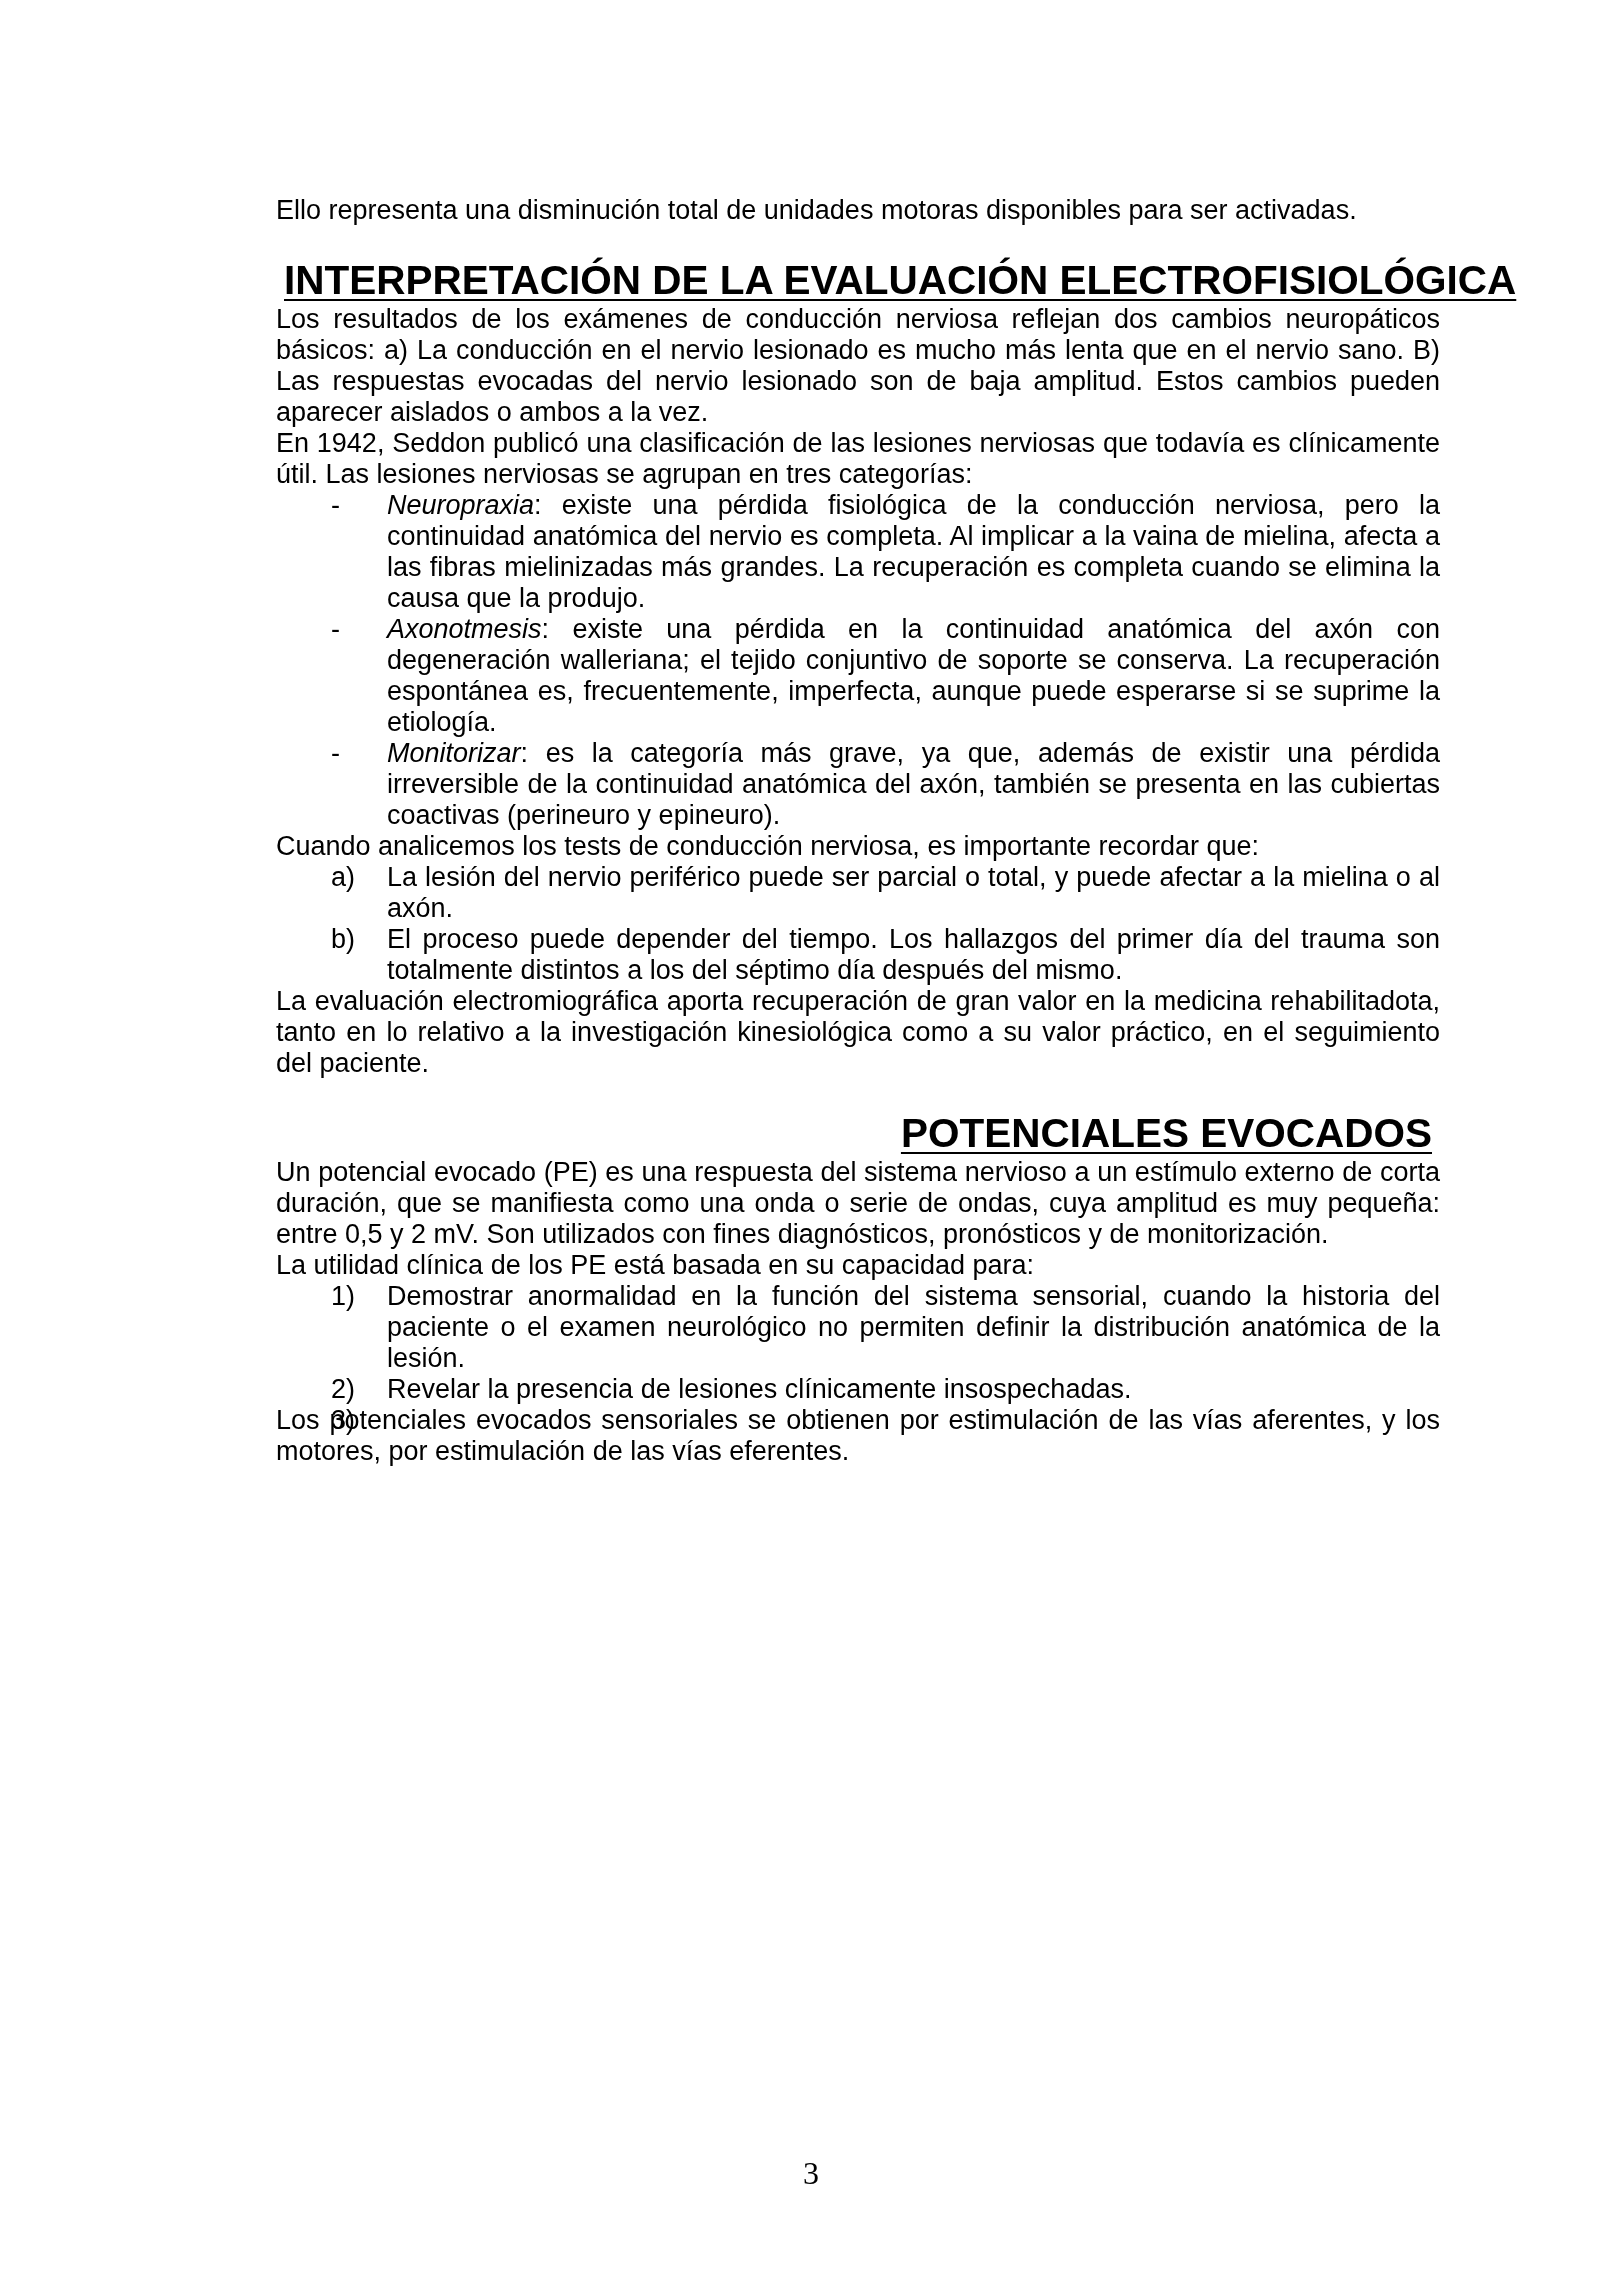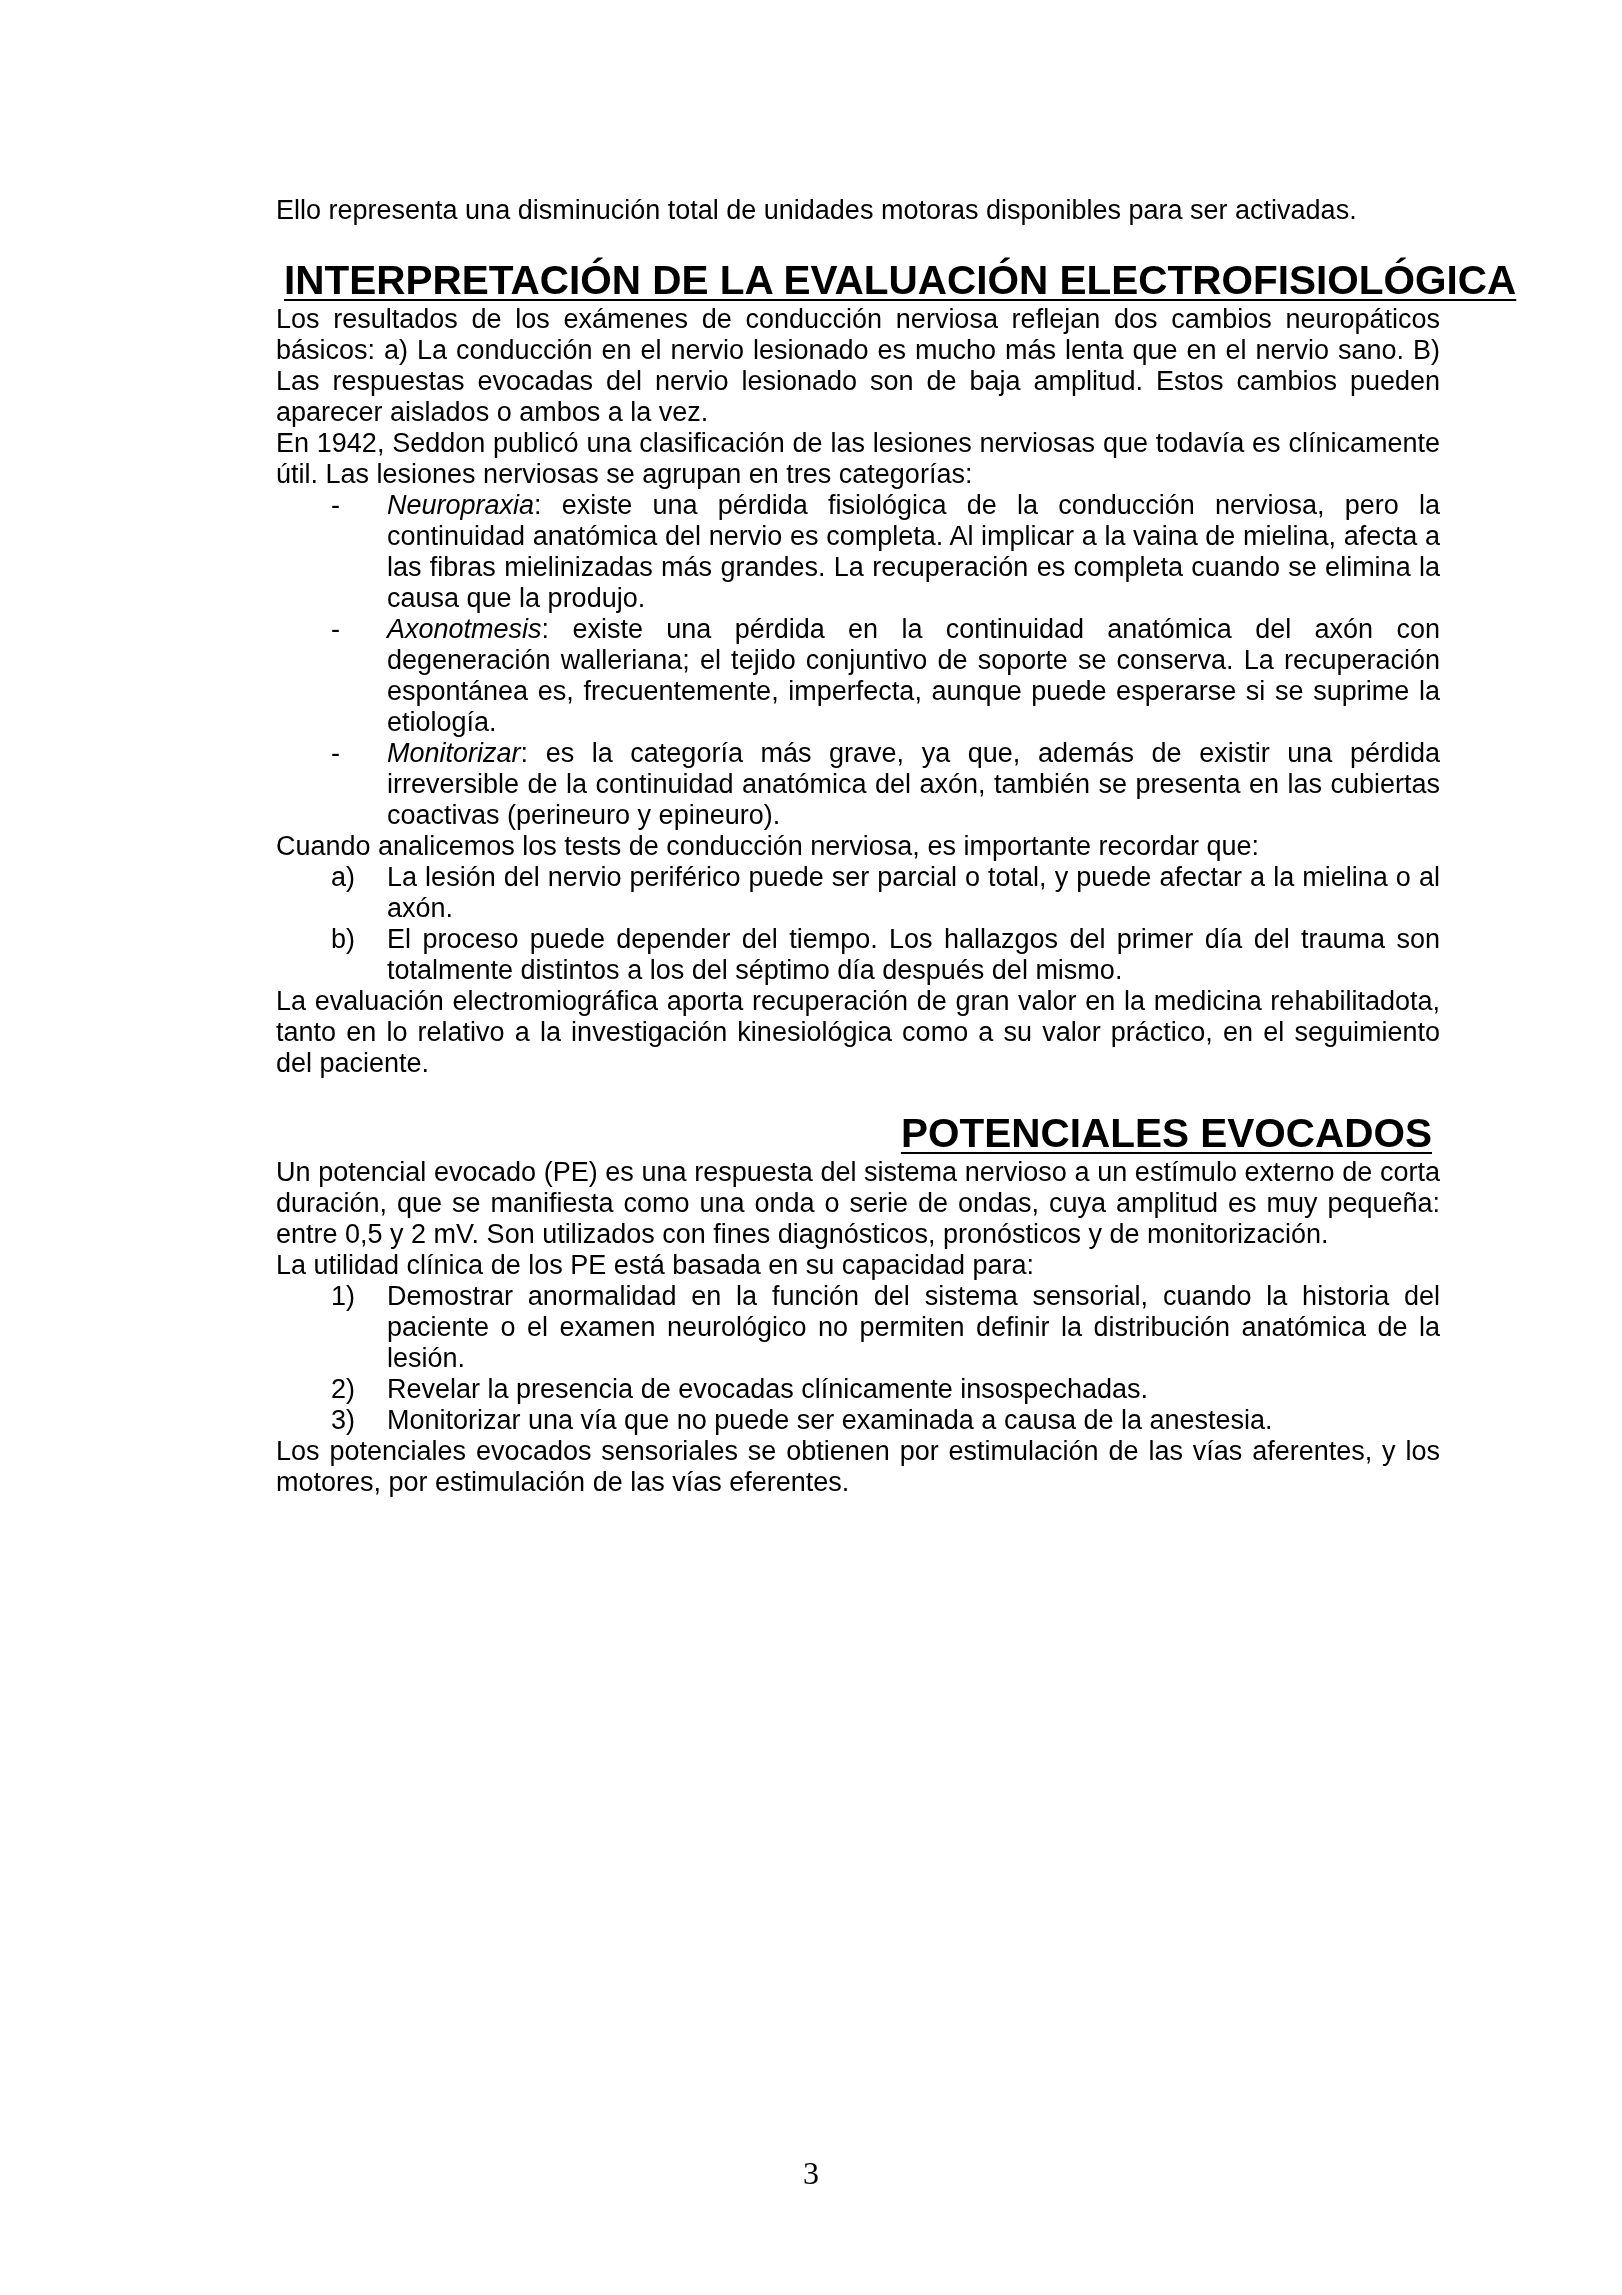--- a/index.html
+++ b/index.html
@@ -103,24 +103,24 @@
 
     <h2 class="heading">POTENCIALES EVOCADOS</h2>
 
     <p class="p">Un potencial evocado (PE) es una respuesta del sistema nervioso a un estímulo externo de corta duración, que se manifiesta como una onda o serie de ondas, cuya amplitud es muy pequeña: entre 0,5 y 2 mV. Son utilizados con fines diagnósticos, pronósticos y de monitorización.</p>
     <p class="p">La utilidad clínica de los PE está basada en su capacidad para:</p>
 
     <div class="li">
       <span class="marker">1)</span><span>Demostrar anormalidad en la función del sistema sensorial, cuando la historia del paciente o el examen neurológico no permiten definir la distribución anatómica de la lesión.</span>
     </div>
     <div class="li">
-      <span class="marker">2)</span><span>Revelar la presencia de evocadas clínicamente insospechadas.</span>
+      <span class="marker">2)</span><span>Revelar la presencia de lesiones clínicamente insospechadas.</span>
     </div>
     <div class="li">
-      <span class="marker">3)</span><span>Monitorizar una vía que no puede ser examinada a causa de la anestesia.</span>
+      <span class="marker">3)</span>
     </div>
 
     <p class="p">Los potenciales evocados sensoriales se obtienen por estimulación de las vías aferentes, y los motores, por estimulación de las vías eferentes.</p>
 
   </div>
 
   <div class="pagenum">3</div>
 </div>
 
 

